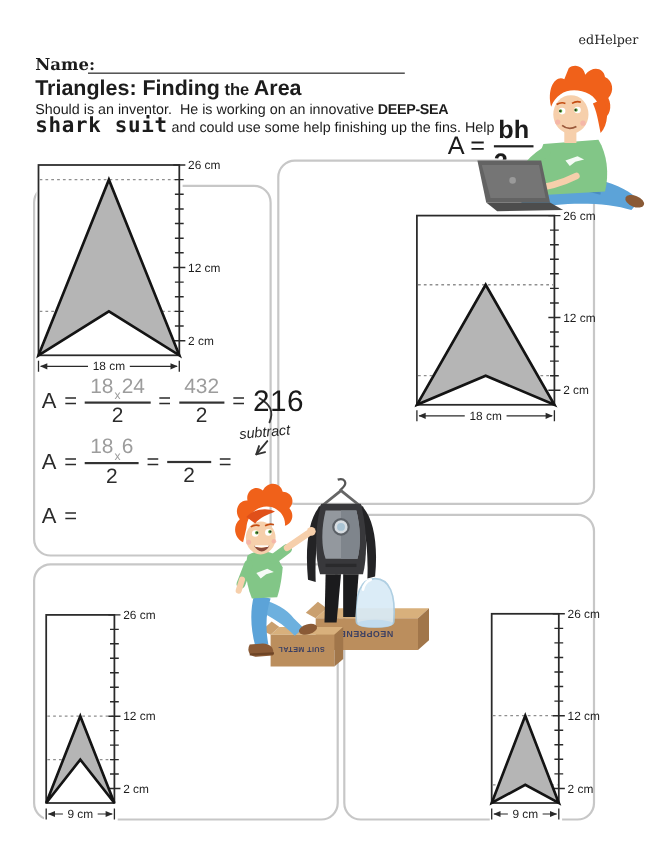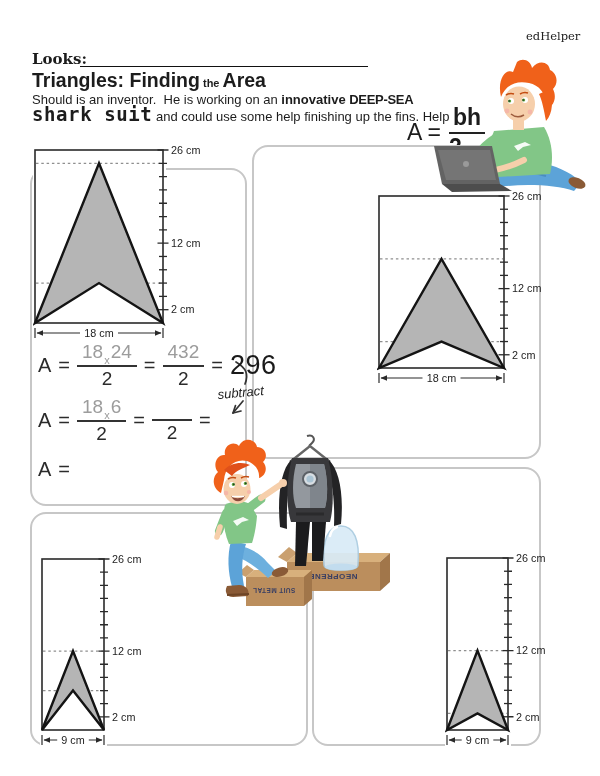--- a/index.html
+++ b/index.html
@@ -4,23 +4,23 @@
 <style>
   html,body{margin:0;padding:0;background:#fff;}
   #page{position:relative;width:600px;height:776px;background:#fff;overflow:hidden;
         font-family:"Liberation Sans",sans-serif;color:#1c1c1c;border-radius:24px;}
   .abs{position:absolute;}
   
   #brand{left:526px;top:29px;font-family:"DejaVu Serif",serif;font-size:11.5px;color:#222;}
   #name-row{left:32px;top:50px;font-family:"DejaVu Serif",serif;font-size:15px;font-weight:bold;}
   #name-underline{left:80px;top:66px;width:288px;border-bottom:1.6px solid #111;}
   #page-title{left:32px;top:69px;font-weight:bold;font-size:19.5px;white-space:pre;}
-  #page-title .small{font-size:11px;margin-top:32px;}
+  #page-title .small{font-size:15px;margin-top:32px;}
   .introline{left:32px;font-size:13px;line-height:14.2px;white-space:pre;}
-  .introline .b{font-weight:bold;}
+  .introline .b{font-weight:normal;}
   .introline .stencil{font-weight:bold;letter-spacing:-0.3px;}
   .introline .fancy{font-weight:bold;letter-spacing:0.6px;font-family:"DejaVu Sans Mono",monospace;font-size:19px;}
   
   #formula{left:407px;top:104px;display:flex;align-items:center;gap:8px;font-size:23px;}
   #formula .frac{display:inline-flex;flex-direction:column;align-items:flex-start;font-weight:bold;}
   #formula .num{padding:0 4px 1px;border-bottom:2.4px solid #222;}
   
   .panel{border:2px solid #c7c7c7;border-radius:16px;background:transparent;z-index:1;}
   
   #speech{left:250px;top:158px;width:144px;text-align:center;font-size:13px;line-height:15.5px;
@@ -38,21 +38,21 @@
   svg text{font-family:"Liberation Sans",sans-serif;}
   #figlayer svg{position:absolute;z-index:3;}
   #art{position:absolute;left:0;top:0;z-index:4;pointer-events:none;}
 </style>
 </head>
 <body>
 
 <div id="page">
 
   <div class="abs" id="brand">edHelper</div>
-  <div class="abs" id="name-row">Looks:</div>
+  <div class="abs" id="name-row">Name:</div>
   <div class="abs" id="name-underline"></div>
   <div class="abs" id="page-title"><span>Triangles: Finding</span><span class="small"> the </span><span>Area</span></div>
 
   <div class="abs introline" style="top:93px;"><span>Should is an inventor.  He is working on an </span><span class="b">innovative </span><span class="stencil">DEEP-SEA</span></div>
   <div class="abs introline" style="top:107px;"><span class="fancy">shark suit</span><span> and could use some help finishing up the fins. Help</span></div>
 
   <div class="abs" id="formula">
     <span>A =</span>
     <span class="frac">
         <span class="num">bh</span>
@@ -76,21 +76,21 @@
           <span>24</span>
         </span>
         <span class="den">2</span>
       </span>
     <span>=</span>
     <span class="frac">
         <span class="num gray">432</span>
         <span class="den">2</span>
       </span>
     <span>=</span>
-    <span class="result">296</span>
+    <span class="result">216</span>
   </div>
   <div class="abs eqrow" id="eq2">
     <span>A</span>
       <span>=</span>
     <span class="frac">
         <span class="num gray">
           <span>18</span>
           <span class="times">x</span>
           <span>6</span>
         </span>

